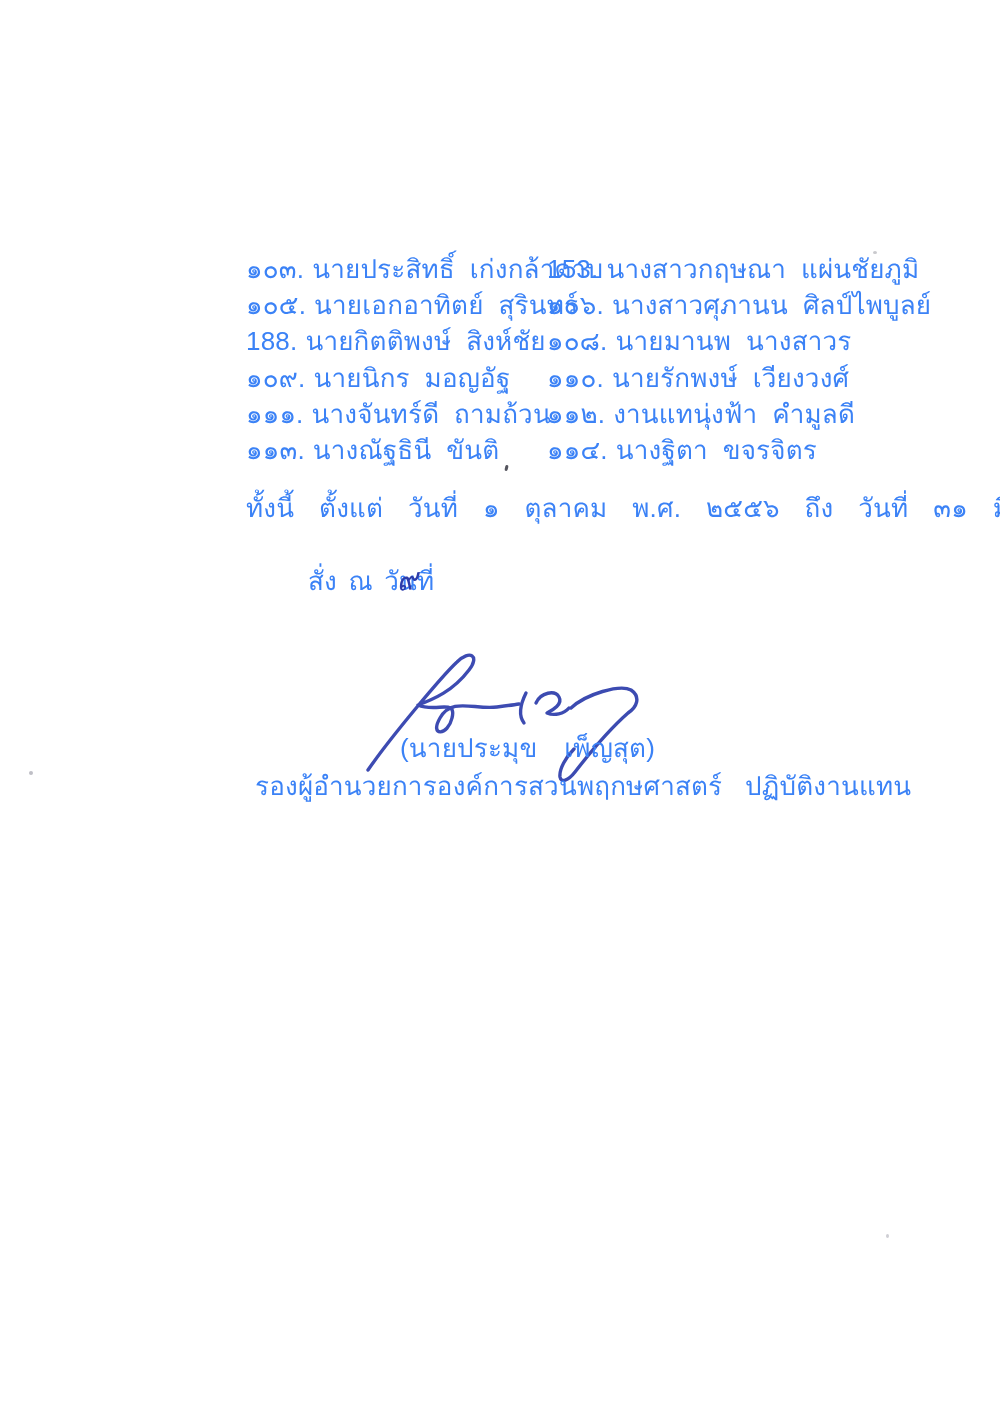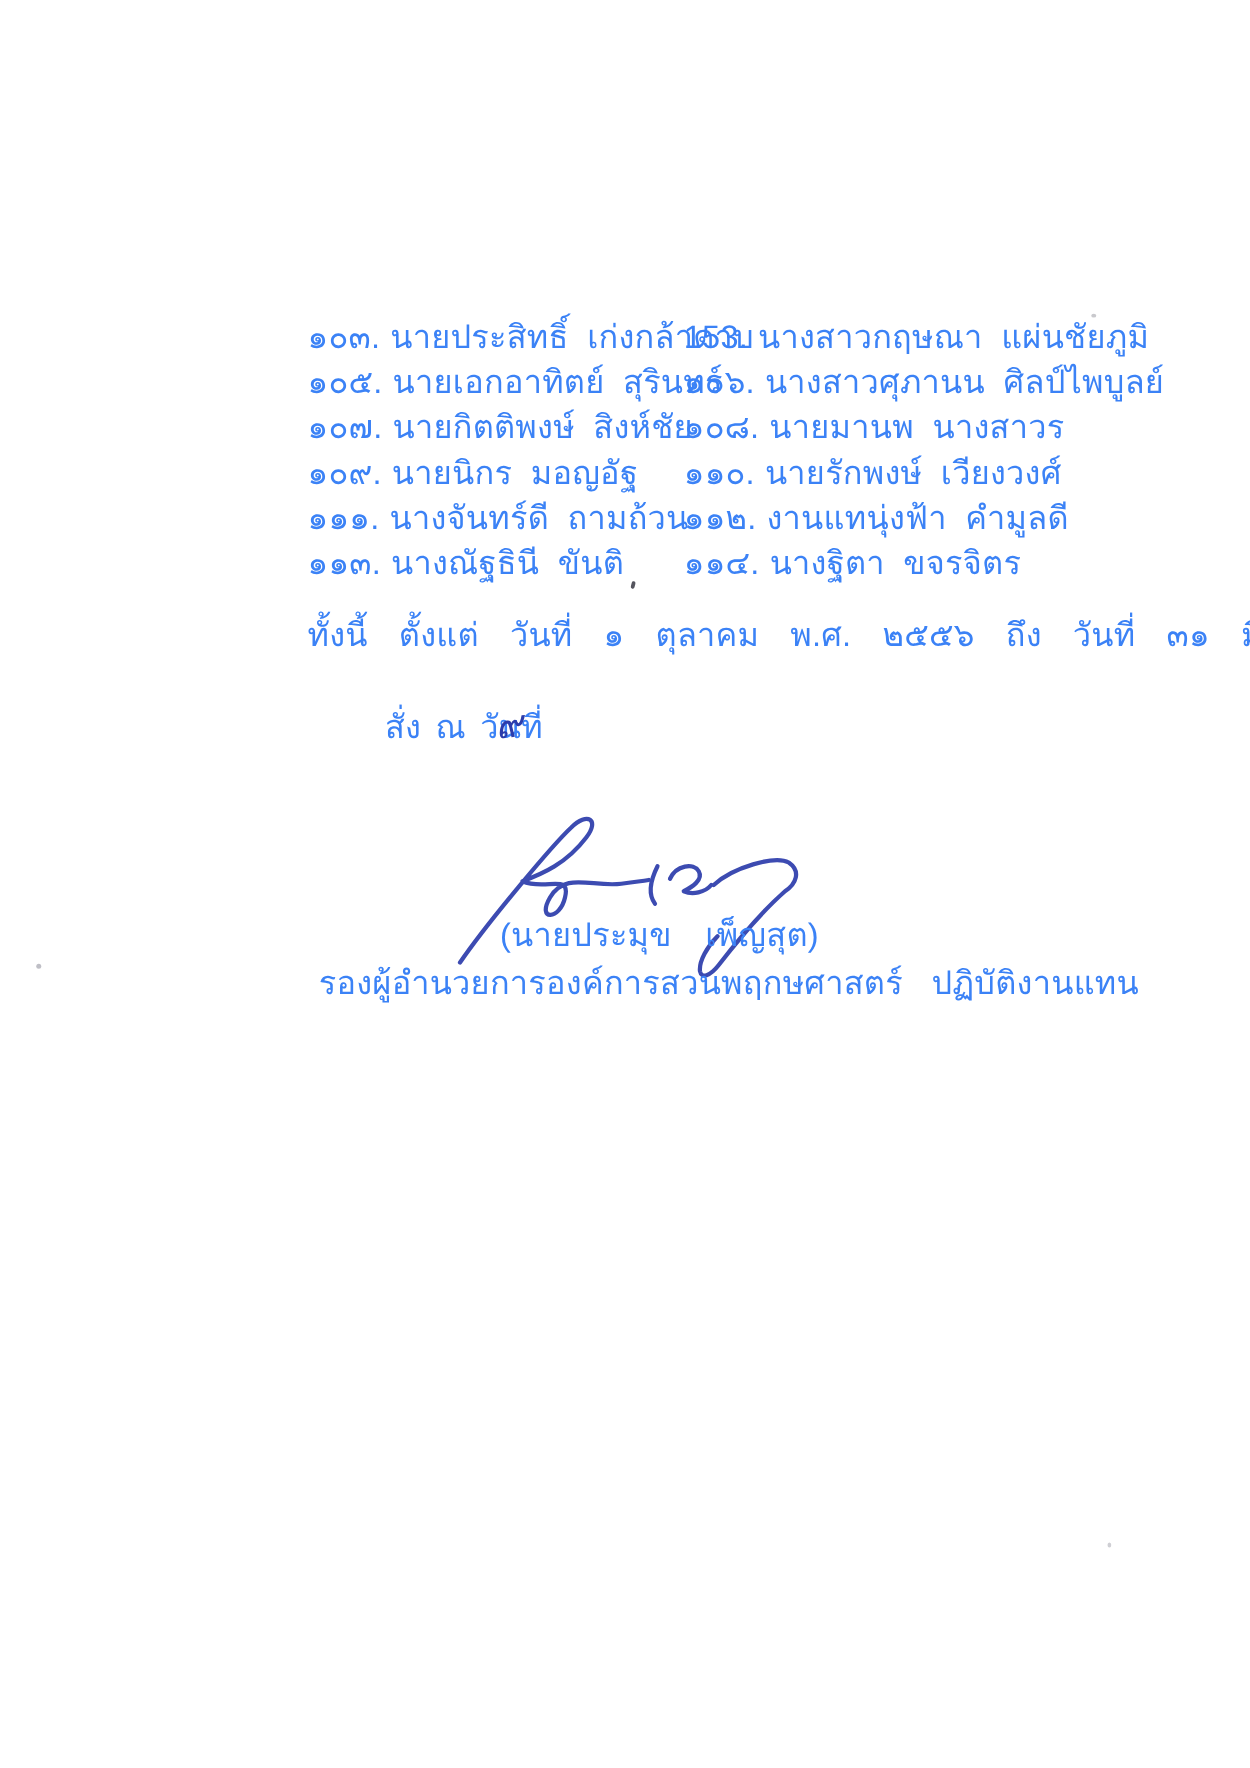--- a/index.html
+++ b/index.html
@@ -70,21 +70,21 @@
 
 <div class="page">
 
   <div>
     <div class="txt name-row col-left" style="top:253px"><span class="no">๑๐๓.</span><span class="name">นายประสิทธิ์  เก่งกล้าดาบ</span></div>
     <div class="txt name-row col-right" style="top:253px"><span class="no">153.</span><span class="name">นางสาวกฤษณา  แผ่นชัยภูมิ</span></div>
 
     <div class="txt name-row col-left" style="top:289px"><span class="no">๑๐๕.</span><span class="name">นายเอกอาทิตย์  สุรินทร์</span></div>
     <div class="txt name-row col-right" style="top:289px"><span class="no">๑๐๖.</span><span class="name">นางสาวศุภานน  ศิลป์ไพบูลย์</span></div>
 
-    <div class="txt name-row col-left" style="top:325px"><span class="no">๑๐๗.</span><span class="name">นายกิตติพงษ์  สิงห์ชัย</span></div>
+    <div class="txt name-row col-left" style="top:325px"><span class="no">188.</span><span class="name">นายกิตติพงษ์  สิงห์ชัย</span></div>
     <div class="txt name-row col-right" style="top:325px"><span class="no">๑๐๘.</span><span class="name">นายมานพ  นางสาวร</span></div>
 
     <div class="txt name-row col-left" style="top:362px"><span class="no">๑๐๙.</span><span class="name">นายนิกร  มอญอัฐ</span></div>
     <div class="txt name-row col-right" style="top:362px"><span class="no">๑๑๐.</span><span class="name">นายรักพงษ์  เวียงวงศ์</span></div>
 
     <div class="txt name-row col-left" style="top:398px"><span class="no">๑๑๑.</span><span class="name">นางจันทร์ดี  ถามถ้วน</span></div>
     <div class="txt name-row col-right" style="top:398px"><span class="no">๑๑๒.</span><span class="name">งานแทนุ่งฟ้า  คำมูลดี</span></div>
 
     <div class="txt name-row col-left" style="top:434px"><span class="no">๑๑๓.</span><span class="name">นางณัฐธินี  ขันติ</span></div>
     <div class="txt name-row col-right" style="top:434px"><span class="no">๑๑๔.</span><span class="name">นางฐิตา  ขจรจิตร</span></div>

